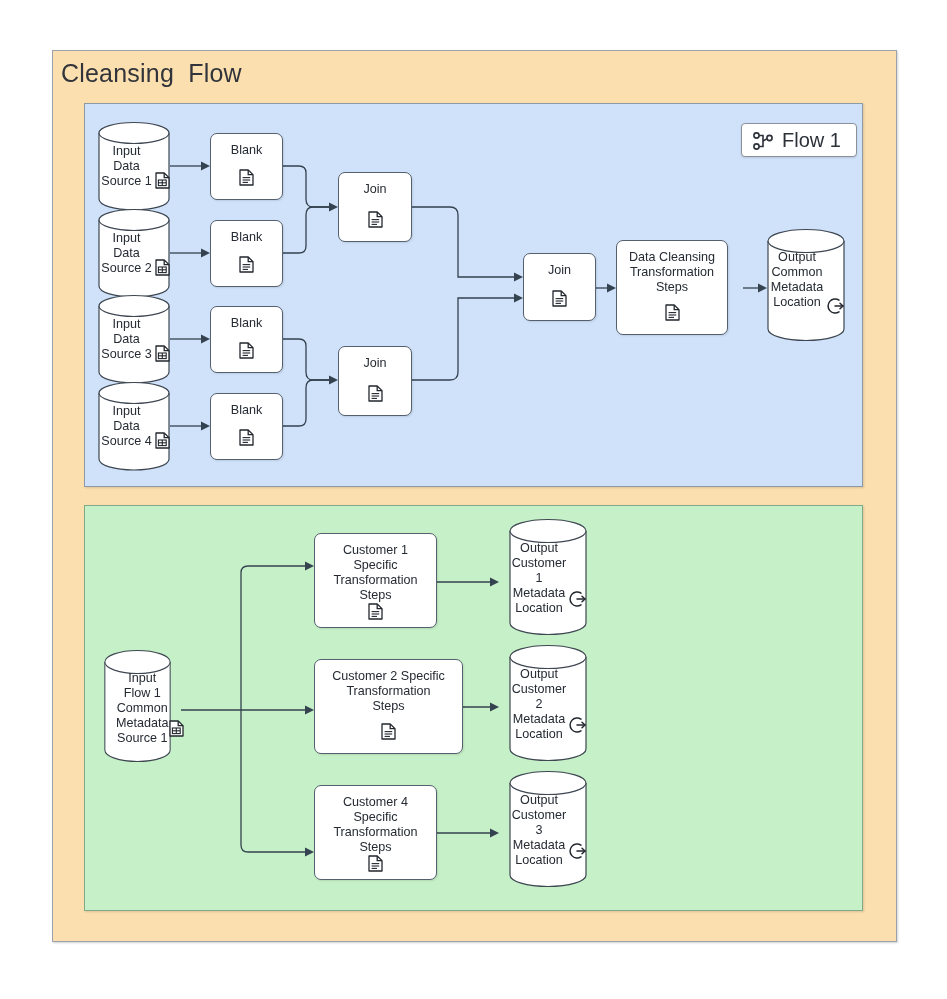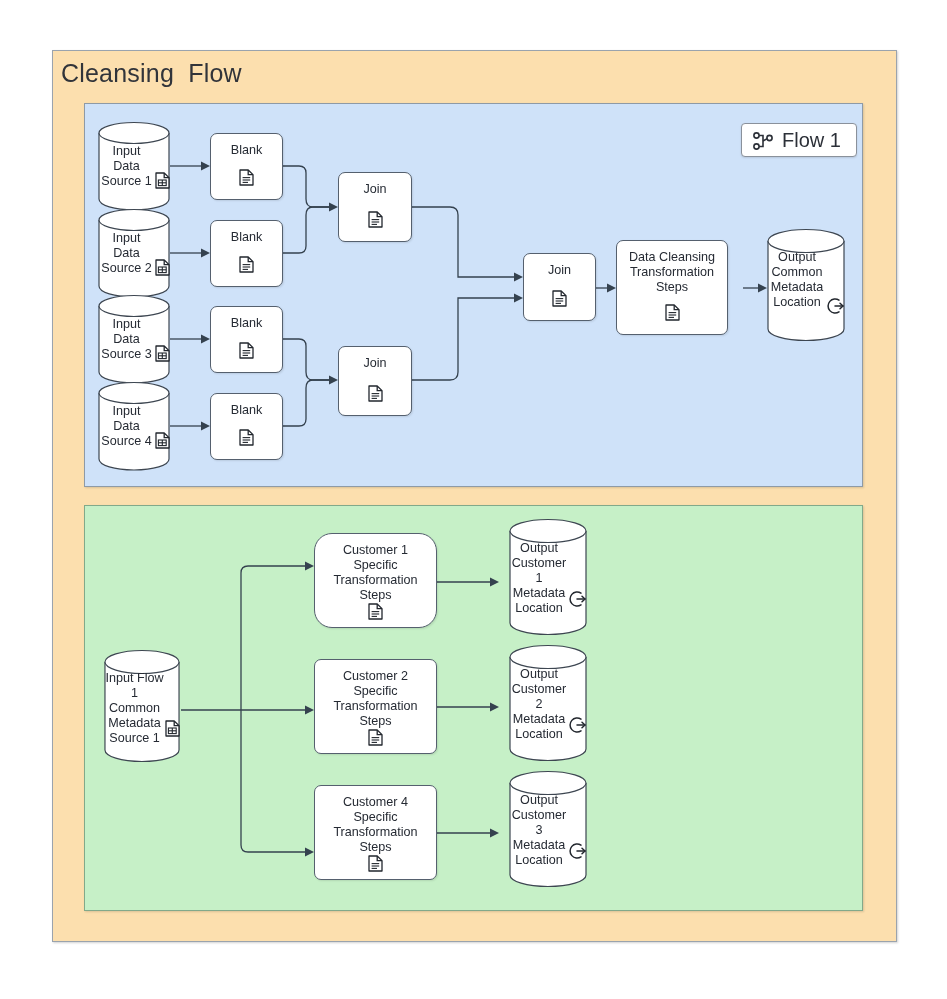--- a/index.html
+++ b/index.html
@@ -389,56 +389,56 @@
 Location</span>
     <span class="node-icon" style="margin-bottom:23px;">
       <svg width="18" height="18" viewBox="0 0 18 18">
         <path d="M12,3.2 A7,7 0 1 0 12,14.8" fill="none" stroke="#22272e" stroke-width="1.5" stroke-linecap="round"></path>
         <line x1="8" y1="9" x2="16" y2="9" stroke="#22272e" stroke-width="1.5" stroke-linecap="round"></line>
         <polyline points="13,6.2 16,9 13,11.8" fill="none" stroke="#22272e" stroke-width="1.5" stroke-linecap="round" stroke-linejoin="round"></polyline>
       </svg>
     </span>
   </div>
 
-  <div class="node db-node" style="left:104px;top:649px;width:76px;height:114px;">
+  <div class="node db-node" style="left:104px;top:649px;width:67px;height:114px;padding-left:12px;">
     <svg class="db-shape" viewBox="0 0 78 114" preserveAspectRatio="none">
       <path d="M1,13 V101 C1,107.5 17.9,112.5 39,112.5 C60.1,112.5 77,107.5 77,101 V13" fill="#ffffff" stroke="#3d4651" stroke-width="1.2"></path>
       <ellipse cx="39" cy="13" rx="38" ry="11.5" fill="#ffffff" stroke="#3d4651" stroke-width="1.2"></ellipse>
     </svg>
     <span class="node-label" style="margin-top:22px;">Input Flow 1
 Common
 Metadata
 Source 1</span>
     <span class="node-icon" style="margin-bottom:22px;">
       <svg width="15" height="17" viewBox="0 0 15 17">
         <path d="M1,1 H9.2 L14,5.6 V16 H1 Z" fill="#ffffff" stroke="#22272e" stroke-width="1.3" stroke-linejoin="round"></path>
         <path d="M9.2,1 V5.6 H14" fill="none" stroke="#22272e" stroke-width="1.3"></path>
         <rect x="3.4" y="8" width="7.8" height="5.6" fill="none" stroke="#22272e" stroke-width="1.1"></rect>
         <line x1="3.4" y1="10.8" x2="11.2" y2="10.8" stroke="#22272e" stroke-width="1.1"></line>
         <line x1="7.3" y1="8" x2="7.3" y2="13.6" stroke="#22272e" stroke-width="1.1"></line>
       </svg>
     </span>
   </div>
 
-  <div class="node proc-node" style="left:314px;top:533px;width:123px;height:95px;border-radius:18px;">
+  <div class="node proc-node" style="left:314px;top:533px;width:123px;height:95px;">
     <span class="node-label">Customer 1 Specific
 Transformation
 Steps</span>
     <span class="node-icon">
       <svg width="15" height="17" viewBox="0 0 15 17">
         <path d="M1,1 H9.2 L14,5.6 V16 H1 Z" fill="#ffffff" stroke="#22272e" stroke-width="1.3" stroke-linejoin="round"></path>
         <path d="M9.2,1 V5.6 H14" fill="none" stroke="#22272e" stroke-width="1.3"></path>
         <line x1="3.6" y1="8.6" x2="11.2" y2="8.6" stroke="#22272e" stroke-width="1.1"></line>
         <line x1="3.6" y1="11" x2="11.2" y2="11" stroke="#22272e" stroke-width="1.1"></line>
         <line x1="3.6" y1="13.4" x2="9" y2="13.4" stroke="#22272e" stroke-width="1.1"></line>
       </svg>
     </span>
   </div>
 
-  <div class="node proc-node" style="left:314px;top:659px;width:123px;height:95px;">
+  <div class="node proc-node" style="left:314px;top:659px;width:149px;height:95px;">
     <span class="node-label">Customer 2 Specific
 Transformation
 Steps</span>
     <span class="node-icon">
       <svg width="15" height="17" viewBox="0 0 15 17">
         <path d="M1,1 H9.2 L14,5.6 V16 H1 Z" fill="#ffffff" stroke="#22272e" stroke-width="1.3" stroke-linejoin="round"></path>
         <path d="M9.2,1 V5.6 H14" fill="none" stroke="#22272e" stroke-width="1.3"></path>
         <line x1="3.6" y1="8.6" x2="11.2" y2="8.6" stroke="#22272e" stroke-width="1.1"></line>
         <line x1="3.6" y1="11" x2="11.2" y2="11" stroke="#22272e" stroke-width="1.1"></line>
         <line x1="3.6" y1="13.4" x2="9" y2="13.4" stroke="#22272e" stroke-width="1.1"></line>

